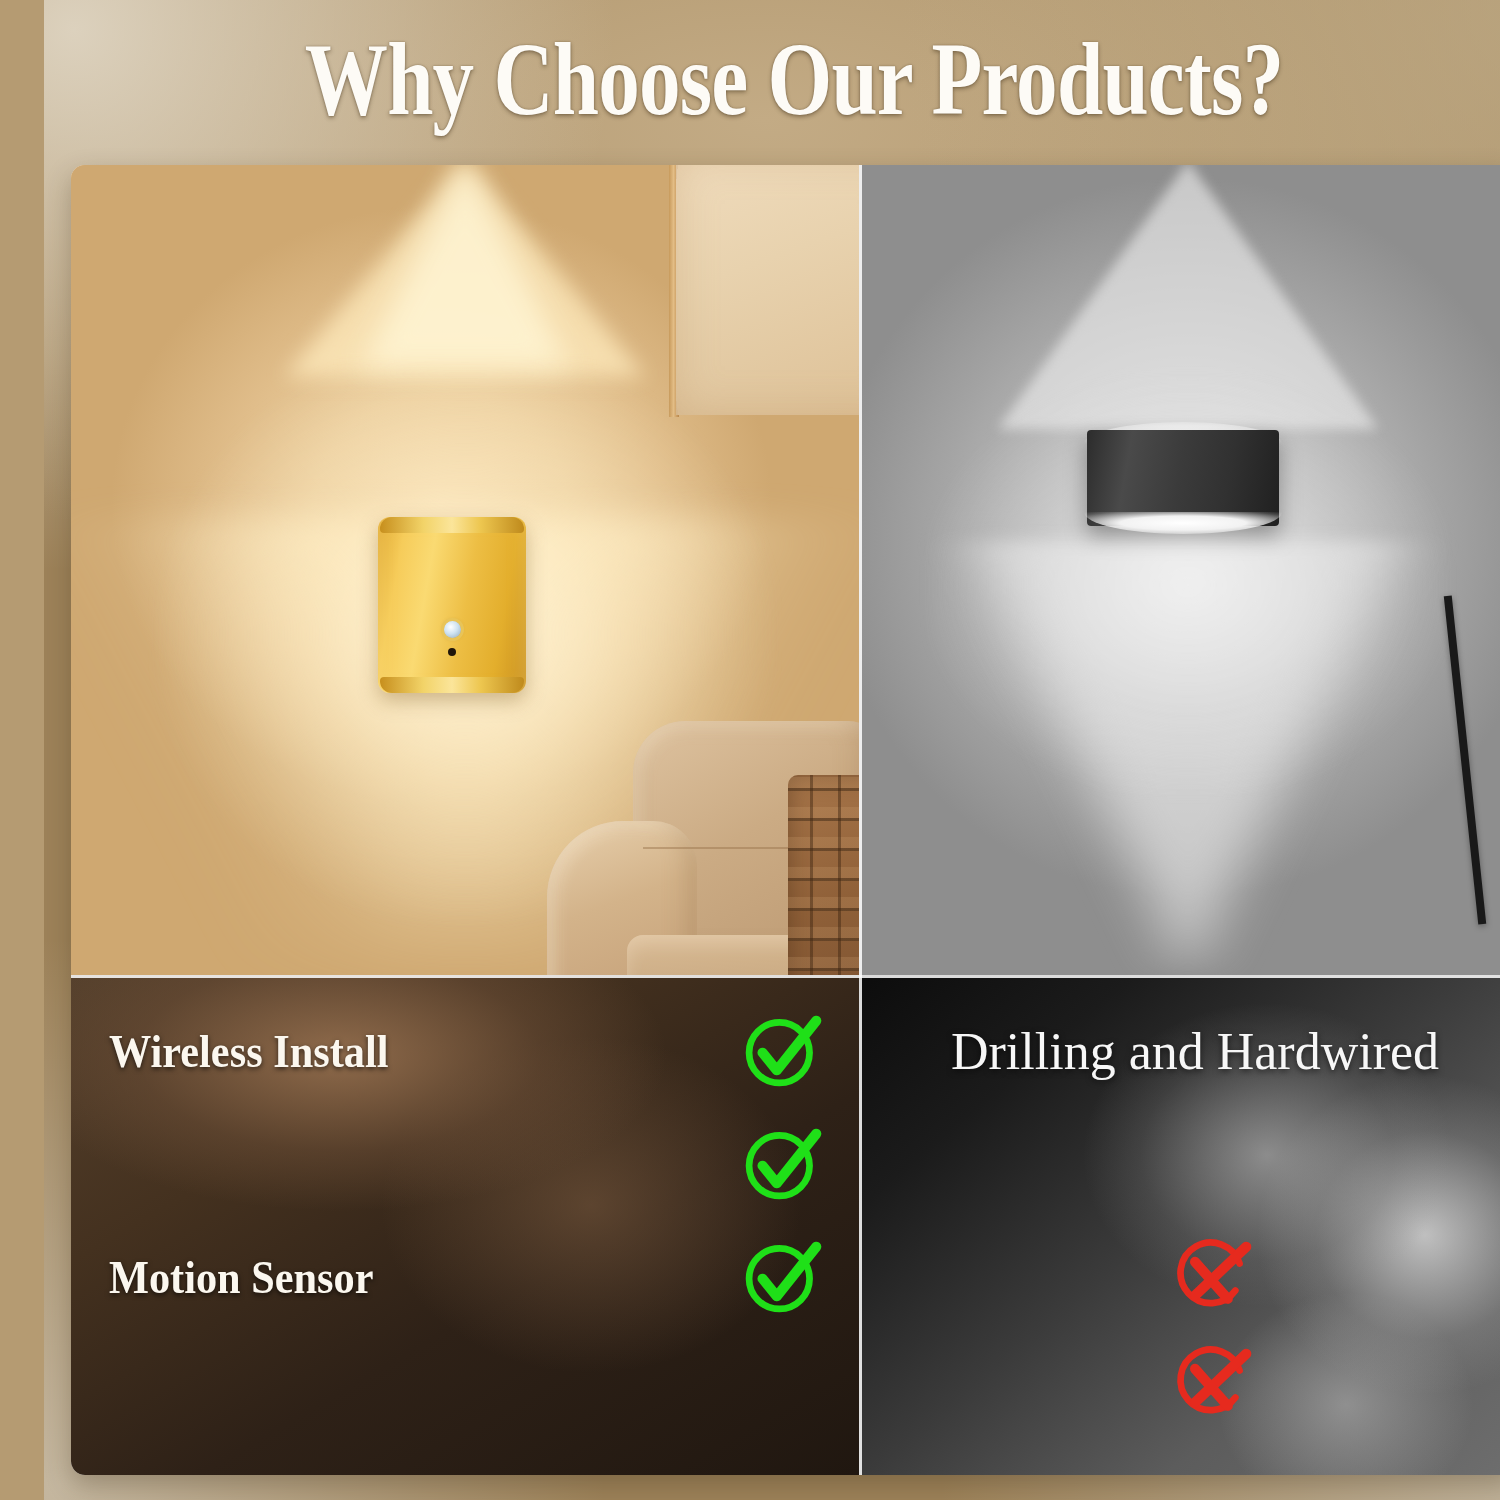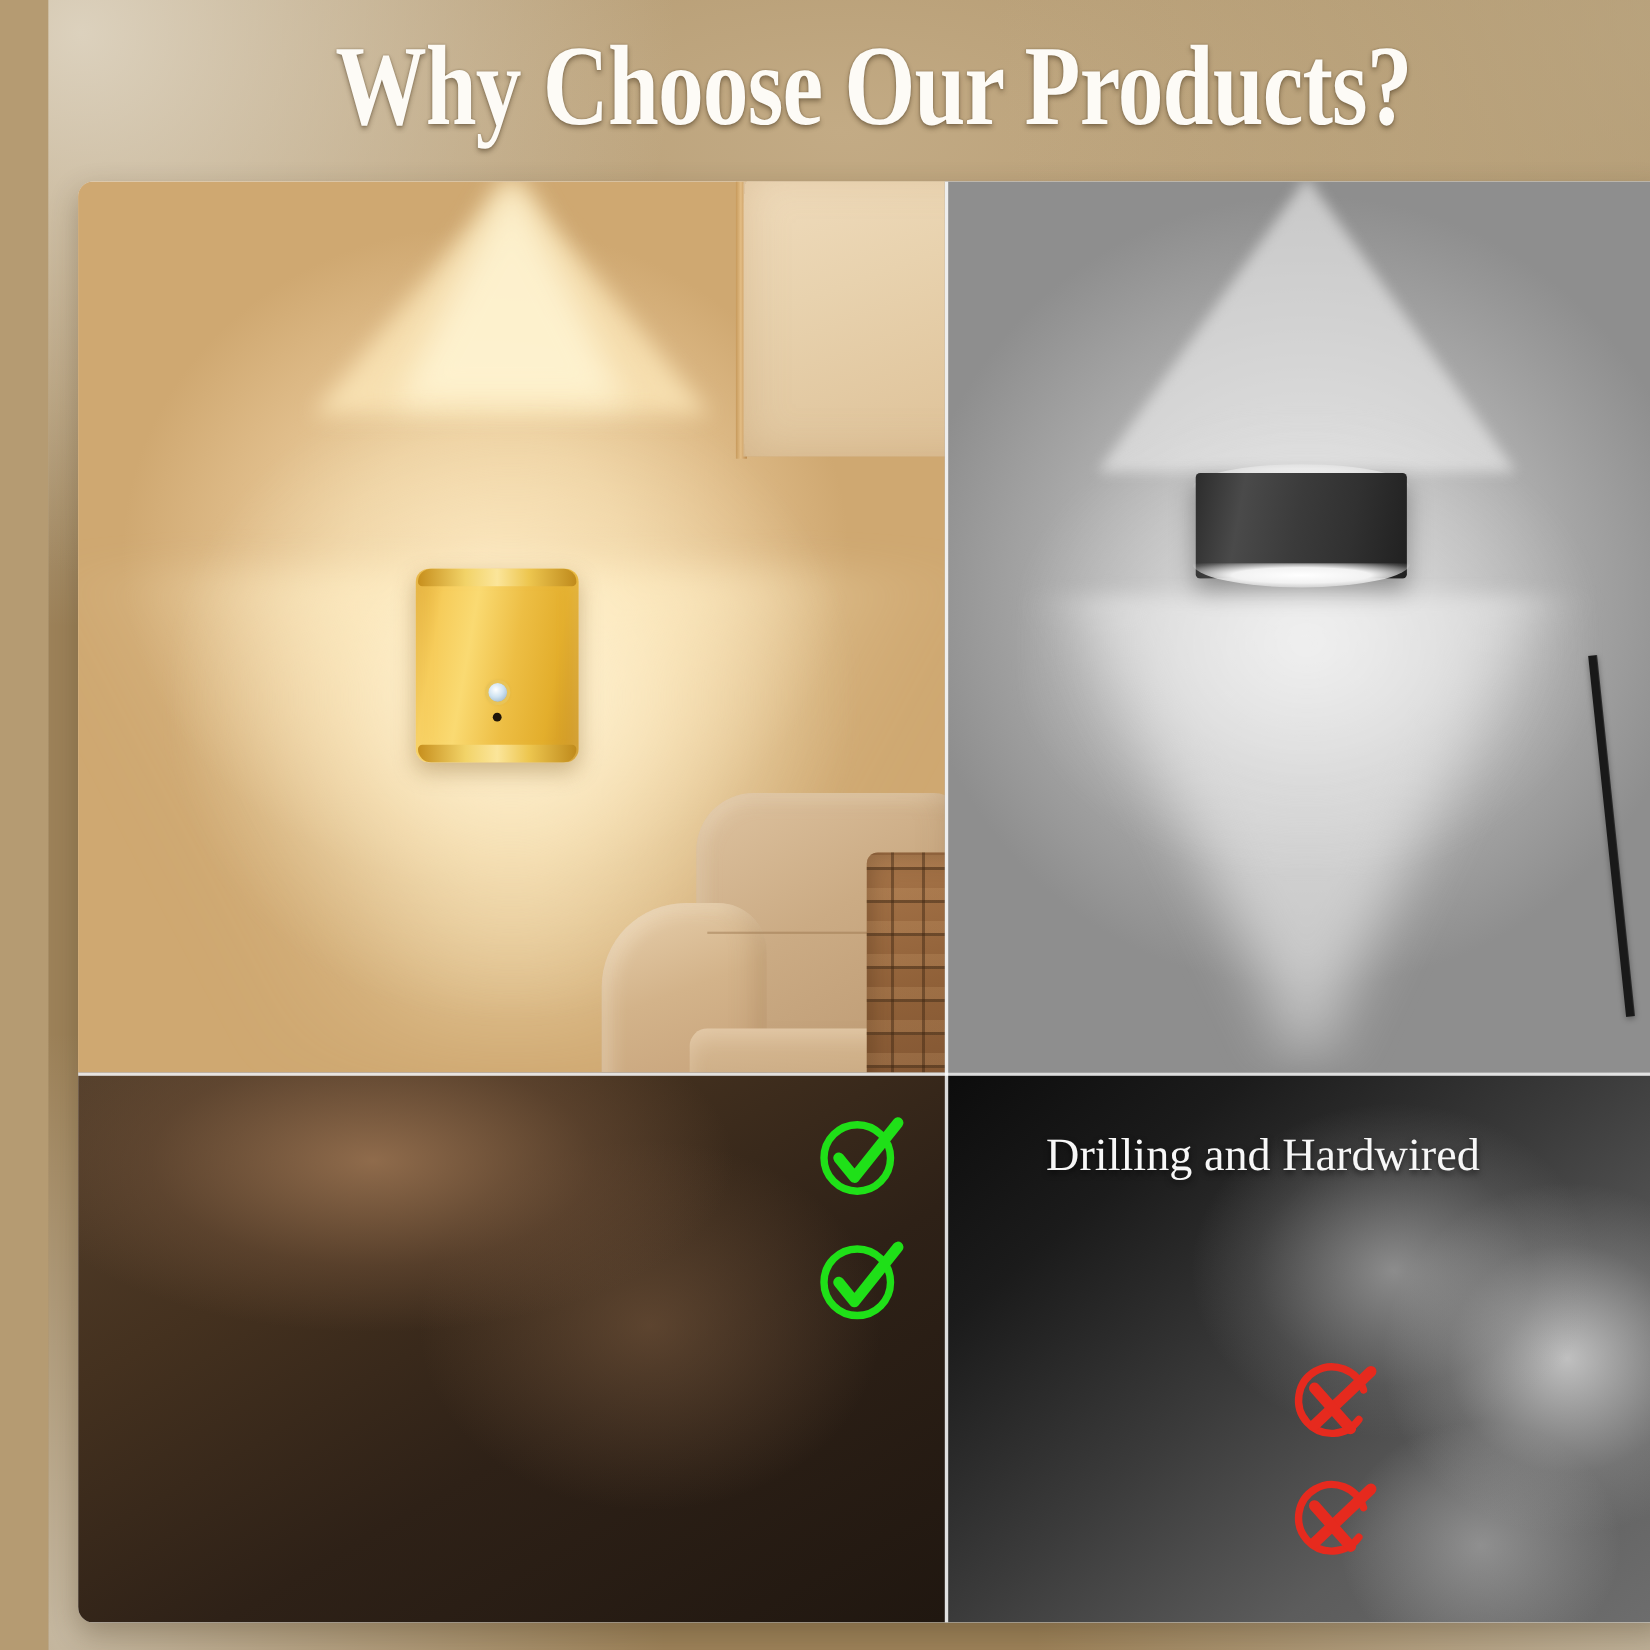--- a/index.html
+++ b/index.html
@@ -262,21 +262,21 @@
   .q-featR{
     background:
       radial-gradient(ellipse 230px 190px at 62% 36%, rgba(205,205,205,.55) 0%, rgba(150,150,150,.18) 55%, rgba(120,120,120,0) 80%),
       radial-gradient(ellipse 210px 200px at 86% 52%, rgba(235,235,235,.70) 0%, rgba(170,170,170,.25) 52%, rgba(140,140,140,0) 80%),
       radial-gradient(ellipse 170px 150px at 74% 86%, rgba(200,200,200,.45) 0%, rgba(140,140,140,0) 75%),
       linear-gradient(140deg,#0c0c0c 0%, #1b1b1b 22%, #3b3b3b 48%, #5c5c5c 72%, #6e6e6e 100%);
   }
   .featR-row{position:absolute;left:0;width:100%;height:112px;}
   .featR-row .lbl{
     position:absolute;left:92px;top:0;height:112px;display:flex;align-items:center;
-    color:#f7f7f7;font-weight:400;font-size:42px;
+    color:#f7f7f7;font-weight:400;font-size:52px;
     font-family:"Liberation Serif", serif;
     text-shadow:0 2px 6px rgba(0,0,0,.6);
     white-space:nowrap;
   }
   .markR{position:absolute;left:310px;top:14px;width:84px;height:84px;}
 
   .divider-v{position:absolute;left:788px;top:0;width:3px;height:1310px;background:rgba(255,255,255,.85);z-index:5;}
   .divider-h{position:absolute;left:0;top:810px;width:1446px;height:3px;background:rgba(255,255,255,.85);z-index:5;}
 </style>
 </head>
@@ -331,33 +331,45 @@
         <div class="glowb"></div>
       </div>
       <div class="cable"></div>
       <div class="cable2"></div>
     </div>
 
     <div class="quad q-featL">
       <div class="featL-rows">
 
         <div class="featL-row" style="top:20px">
+          <div class="lbl">
+            <span class="one">Wireless Install</span>
+          </div>
           <svg class="mark" viewBox="0 0 100 100">
             <circle cx="48" cy="52" r="36" fill="none" stroke="#1fe018" stroke-width="8"></circle>
             <path d="M28 52 L45 73 L92 14" fill="none" stroke="#1fe018" stroke-width="12" stroke-linecap="round" stroke-linejoin="round"></path>
           </svg>
         </div>
 
         <div class="featL-row" style="top:133px">
           <svg class="mark" viewBox="0 0 100 100">
             <circle cx="48" cy="52" r="36" fill="none" stroke="#1fe018" stroke-width="8"></circle>
             <path d="M28 52 L45 73 L92 14" fill="none" stroke="#1fe018" stroke-width="12" stroke-linecap="round" stroke-linejoin="round"></path>
           </svg>
         </div>
 
+        <div class="featL-row" style="top:246px">
+          <div class="lbl">
+            <span class="one">Motion Sensor</span>
+          </div>
+          <svg class="mark" viewBox="0 0 100 100">
+            <circle cx="48" cy="52" r="36" fill="none" stroke="#1fe018" stroke-width="8"></circle>
+            <path d="M28 52 L45 73 L92 14" fill="none" stroke="#1fe018" stroke-width="12" stroke-linecap="round" stroke-linejoin="round"></path>
+          </svg>
+        </div>
 
 
       </div>
     </div>
 
     <div class="quad q-featR">
 
       <div class="featR-row" style="top:20px">
         <div class="lbl">Drilling and Hardwired</div>
       </div>

